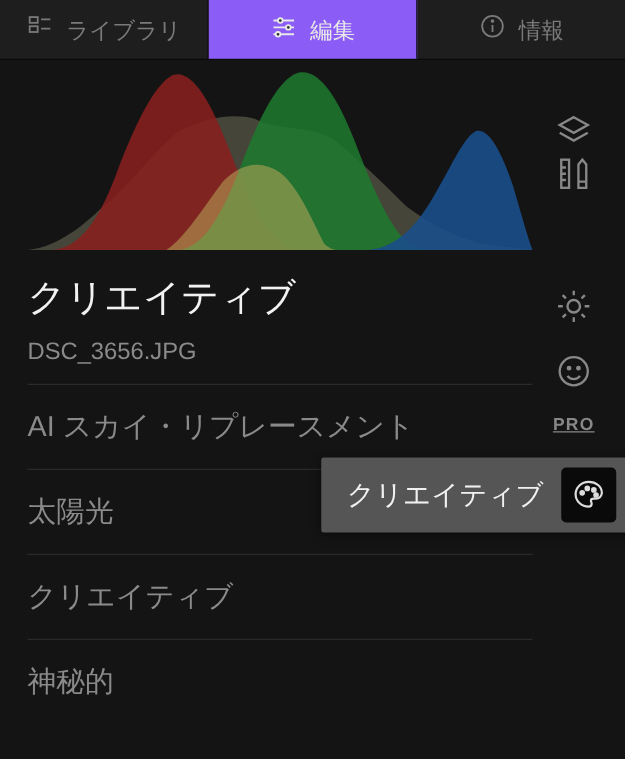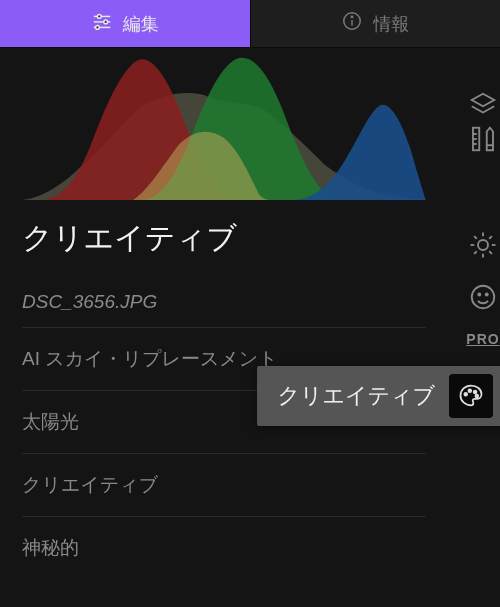--- a/index.html
+++ b/index.html
@@ -34,21 +34,21 @@
     background: #8b5cf6;
     color: #e8e8e8;
   }
   .tab svg { width: 22px; height: 22px; }
   .main { display: flex; height: calc(607px - 48px); }
   .content { flex: 1; padding: 0 16px 0 22px; position: relative; }
   .side-rail {
     width: 58px;
     display: flex;
     flex-direction: column;
-    align-items: flex-end;
+    align-items: flex-start;
     padding-top: 42px;
   }
   .side-rail .rail-btn {
     width: 34px; height: 34px;
     display: flex; align-items: center; justify-content: center;
     color: #888;
     cursor: pointer;
   }
   .histogram {
     width: 100%;
@@ -59,27 +59,26 @@
   .histogram svg { width: 100%; height: 100%; }
   .section-title {
     font-size: 30px;
     color: #f2f2f2;
     margin-top: 18px;
     font-weight: 400;
   }
   .filename {
     font-size: 19px;
     color: #8a8a8a;
-    margin-top: 32px;
+    margin-top: 12px;
     padding-bottom: 14px;
     border-bottom: 1px solid #2a2a2a;
-    font-style: italic;
   }
   .preset-item {
-    font-size: 19px;
+    font-size: 23px;
     color: #8a8a8a;
     padding: 18px 0;
     border-bottom: 1px solid #2a2a2a;
     cursor: pointer;
   }
   .tooltip {
     position: absolute;
     right: -5px;
     top: 366px;
     height: 60px;
@@ -108,20 +107,31 @@
     font-weight: 700;
     letter-spacing: 1px;
     text-decoration: underline;
     color: #888;
   }
 </style>
 </head>
 <body>
 
 <div class="tab-bar">
+  <div class="tab">
+    <span>
+      <svg viewBox="0 0 24 24" fill="none" stroke="currentColor" stroke-width="1.6">
+        <rect x="3" y="4" width="7" height="5"></rect>
+          <rect x="3" y="12" width="7" height="5"></rect>
+        <line x1="13" y1="6" x2="21" y2="6"></line>
+          <line x1="13" y1="14" x2="21" y2="14"></line>
+      </svg>
+    </span>
+    <span>ライブラリ</span>
+  </div>
   <div class="tab active">
     <span>
       <svg viewBox="0 0 24 24" fill="none" stroke="currentColor" stroke-width="1.6">
         <line x1="3" y1="7" x2="21" y2="7"></line>
           <circle cx="9" cy="7" r="2" fill="#303030"></circle>
         <line x1="3" y1="13" x2="21" y2="13"></line>
           <circle cx="16" cy="13" r="2" fill="#303030"></circle>
         <line x1="3" y1="19" x2="21" y2="19"></line>
           <circle cx="7" cy="19" r="2" fill="#303030"></circle>
       </svg>

